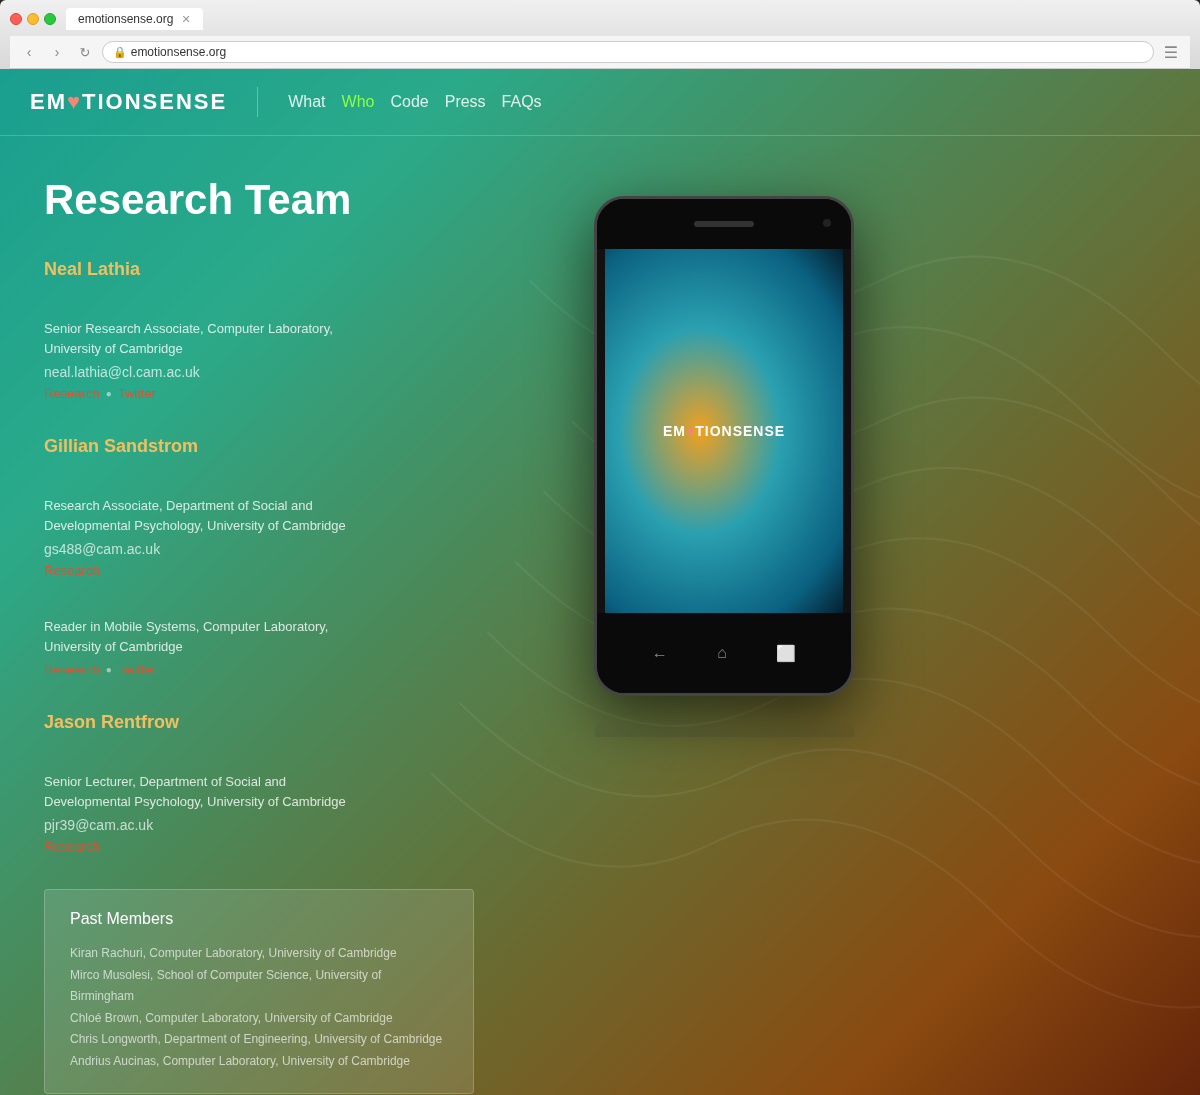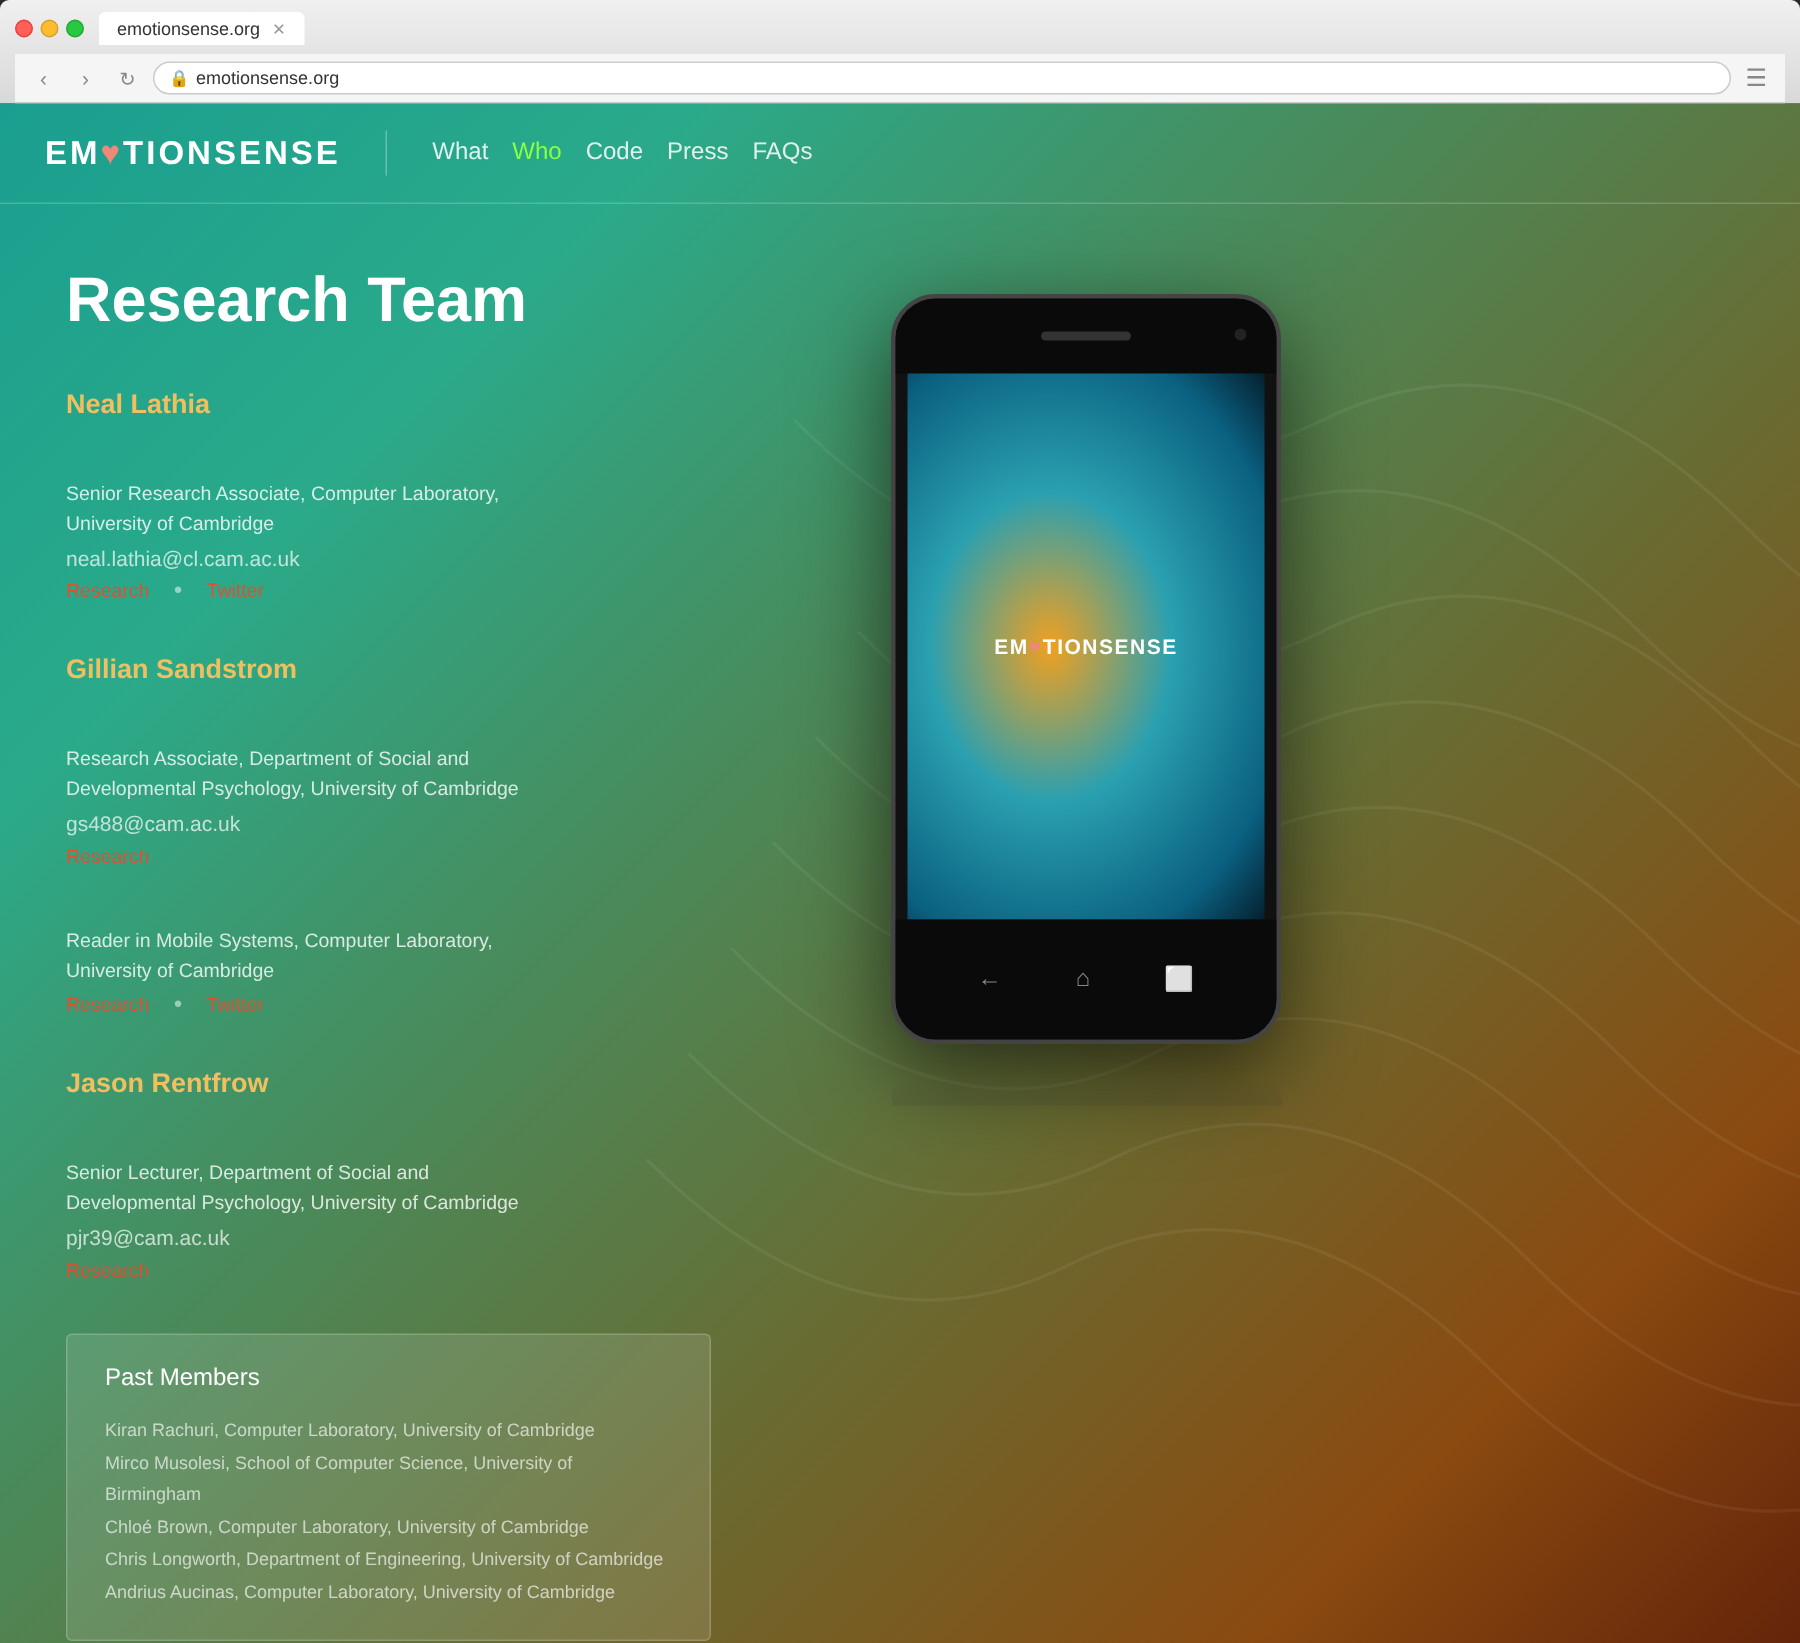--- a/index.html
+++ b/index.html
@@ -83,21 +83,21 @@
     .team-section { flex: 1; max-width: 520px; }
     .page-title {
       color: #fff; font-size: 42px; font-weight: bold; margin-bottom: 35px;
     }
 
     
     .team-member { margin-bottom: 35px; }
     .member-name { color: #f0c060; font-size: 18px; font-weight: bold; margin-bottom: 5px; }
     .member-role { color: rgba(255,255,255,0.8); font-size: 13px; line-height: 1.5; margin-bottom: 6px; margin-top: 39px; }
     .member-email { color: rgba(255,255,255,0.7); font-size: 14px; margin-bottom: 6px; }
-    .member-links { display: flex; align-items: center; gap: 16px; }
+    .member-links { display: flex; align-items: center; gap: 6px; }
     .member-link { color: #e05030; font-size: 13px; text-decoration: none; cursor: pointer; }
     .link-dot { color: rgba(255,255,255,0.5); font-size: 10px; }
 
     
     .past-members-box {
       background: rgba(255,255,255,0.12); border: 1px solid rgba(255,255,255,0.2);
       border-radius: 4px; padding: 20px 25px; max-width: 430px; margin-top: 10px;
     }
     .past-members-title { color: #fff; font-size: 16px; margin-bottom: 15px; }
     .past-member-item { color: rgba(255,255,255,0.65); font-size: 12px; line-height: 1.8; }

